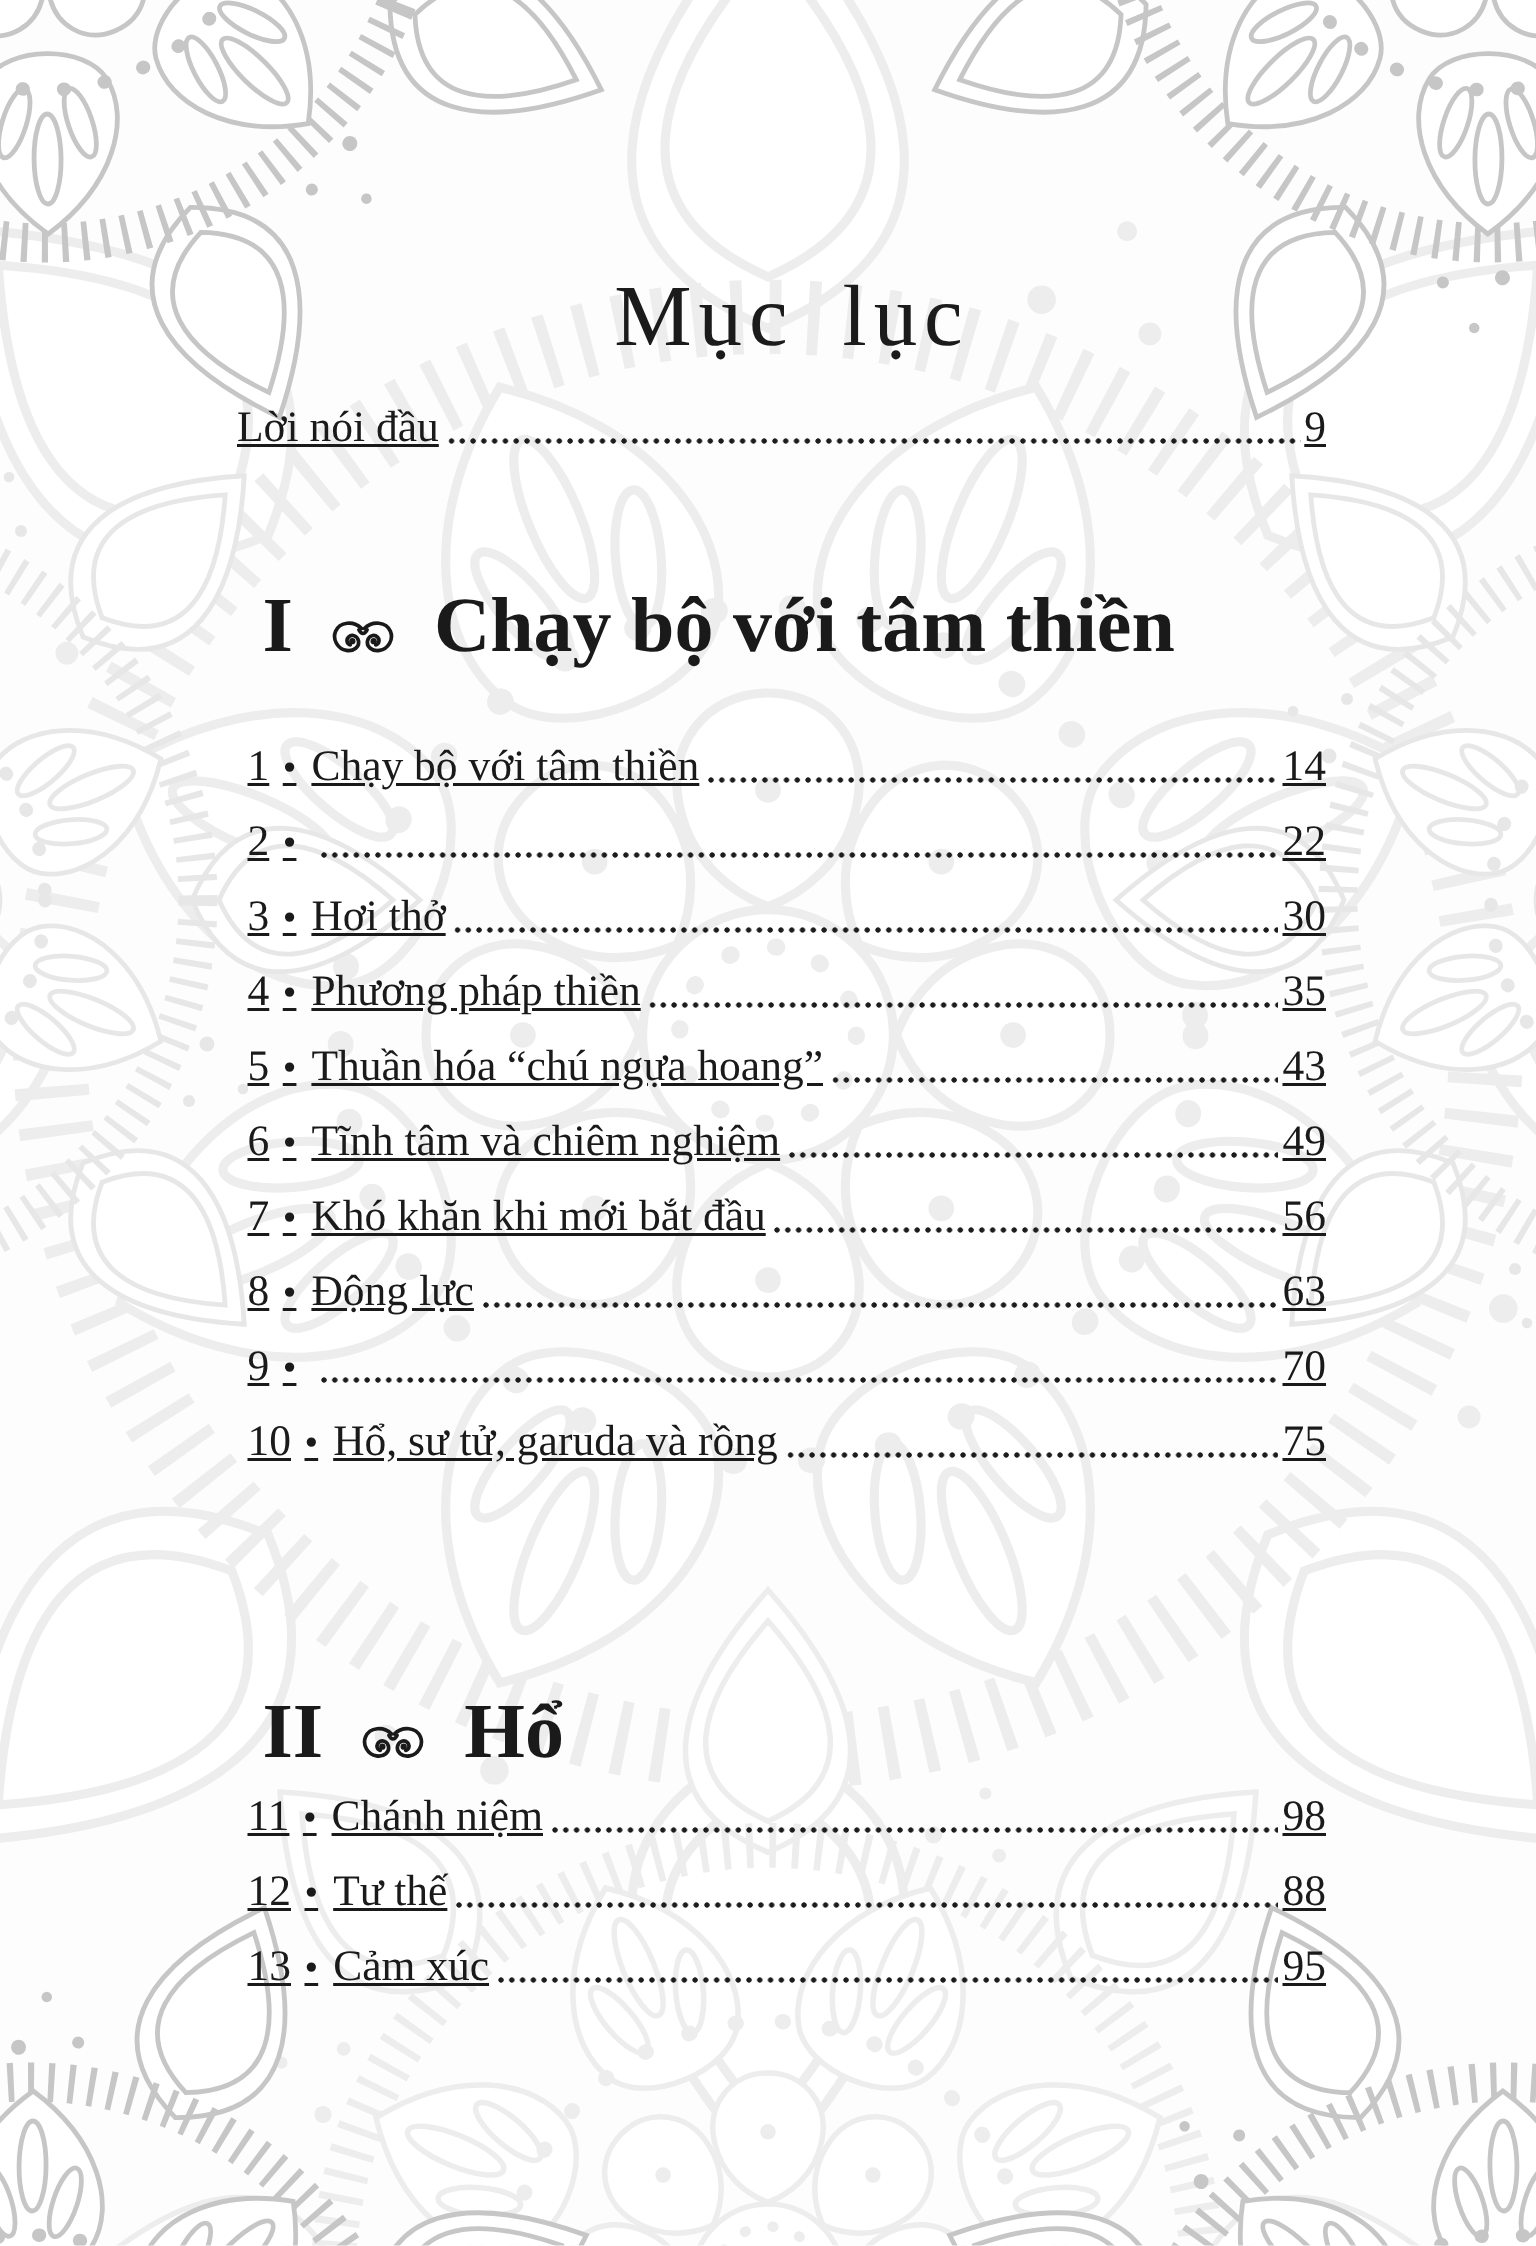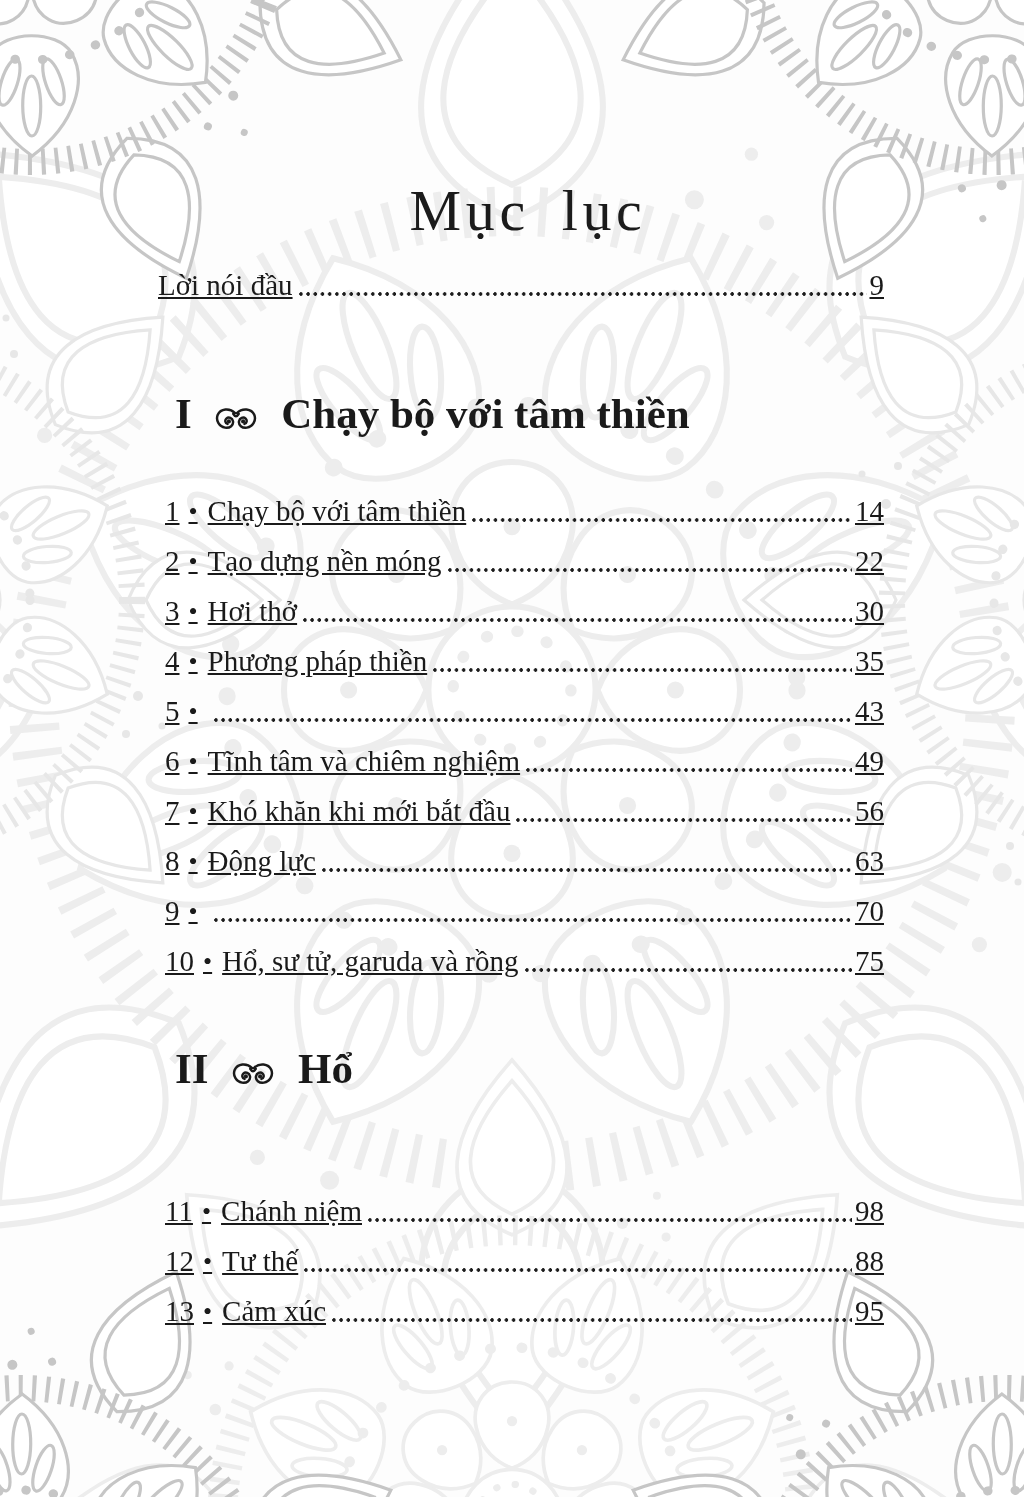--- a/index.html
+++ b/index.html
@@ -48,25 +48,25 @@
     background-image:radial-gradient(circle at 2px 2px, #1c1c1c 1.55px, transparent 2px);
     background-size:7.2px 4px;
     background-repeat:repeat-x;
   }
   .toc-row .pageno { }
 
   .preface-row { position:absolute; top:271px; left:158px; right:140px; }
 
   .section-heading {
     position:absolute; left:175px;
-    font-size:43px; line-height:1; font-weight:bold;
+    font-size:52px; line-height:1; font-weight:bold;
     white-space:nowrap;
   }
   #section-1-heading { top:392px; }
-  #section-2-heading { top:1047px; }
+  #section-2-heading { top:1129px; }
   .fleuron { display:inline-block; vertical-align:-3px; margin:0 13px; }
   .fleuron path { fill:none; stroke:#1a1a1a; stroke-width:2.7; stroke-linecap:round; }
   .fleuron circle { fill:#1a1a1a; }
 
   .toc-list { position:absolute; left:165px; right:140px; }
   #toc-list-1 { top:497px; }
   #toc-list-2 { top:1197px; }
   .toc-list .toc-row + .toc-row { margin-top:21px; }
 </style>
 </head>
@@ -173,41 +173,41 @@
     <div class="toc-row">
       <span class="num">1</span>
       <span class="bullet">•</span>
       <span>Chạy bộ với tâm thiền</span>
       <span class="leader"></span>
       <span class="pageno">14</span>
     </div>
     <div class="toc-row">
       <span class="num">2</span>
       <span class="bullet">•</span>
-      <span>Tạo dựng nền móng</span>
       <span class="leader"></span>
       <span class="pageno">22</span>
     </div>
     <div class="toc-row">
       <span class="num">3</span>
       <span class="bullet">•</span>
       <span>Hơi thở</span>
       <span class="leader"></span>
       <span class="pageno">30</span>
     </div>
     <div class="toc-row">
       <span class="num">4</span>
       <span class="bullet">•</span>
       <span>Phương pháp thiền</span>
       <span class="leader"></span>
       <span class="pageno">35</span>
     </div>
     <div class="toc-row">
       <span class="num">5</span>
       <span class="bullet">•</span>
+      <span>Thuần hóa “chú ngựa hoang”</span>
       <span class="leader"></span>
       <span class="pageno">43</span>
     </div>
     <div class="toc-row">
       <span class="num">6</span>
       <span class="bullet">•</span>
       <span>Tĩnh tâm và chiêm nghiệm</span>
       <span class="leader"></span>
       <span class="pageno">49</span>
     </div>

